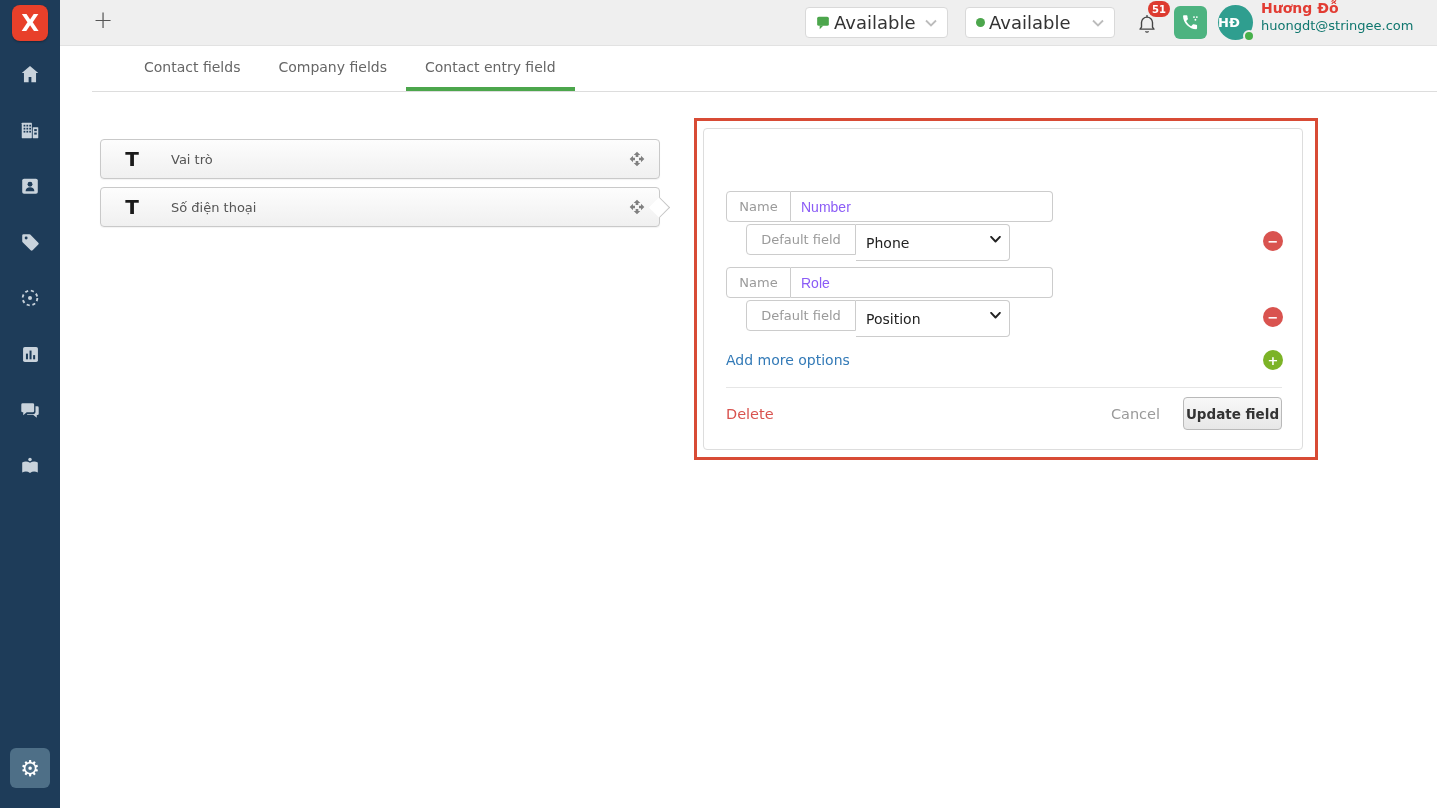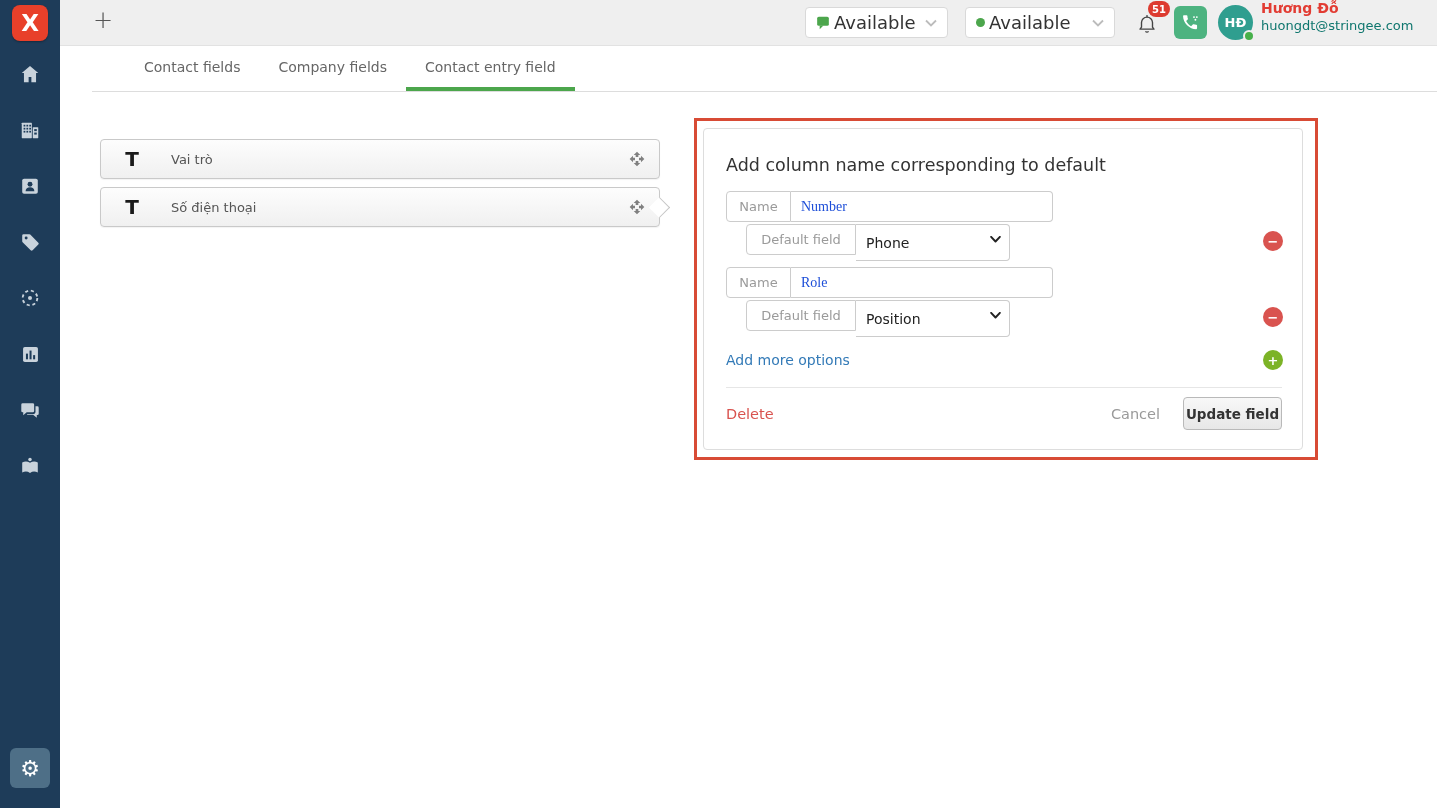--- a/index.html
+++ b/index.html
@@ -24,21 +24,21 @@
   .status-dd .lbl { font-size:18px; color:#333; flex:1; margin-left:4px; }
   .dd-agent { left:745px; width:143px; }
   .dd-call  { left:905px; width:150px; }
   .dot-icon { width:9px; height:9px; border-radius:50%; background:#4ca64c; }
   .bell-wrap { position:absolute; left:1070px; top:6px; width:34px; height:34px; display:flex; align-items:center; justify-content:center; cursor:pointer; }
   .badge { position:absolute; top:-5px; right:-6px; min-width:20px; height:16px; border-radius:10px; background:#dd3b30;
            color:#fff; font-size:10px; font-weight:bold; display:flex; align-items:center; justify-content:center; padding:0 4px; }
   .phone-btn { position:absolute; left:1114px; top:6px; width:33px; height:33px; background:#4db380; border-radius:6px;
                display:flex; align-items:center; justify-content:center; cursor:pointer; }
   .avatar { position:absolute; left:1158px; top:5px; width:35px; height:35px; border-radius:50%; background:#2f9e8f;
-            color:#fff; font-size:13px; font-weight:bold; display:flex; align-items:center; justify-content:center; cursor:pointer; }
+            color:#fff; font-size:13px; font-weight:bold; display:flex; align-items:center; cursor:pointer; }
   .avatar .status-dot { position:absolute; right:-2px; bottom:-2px; width:12px; height:12px; border-radius:50%;
             background:#46b04a; border:2px solid #efefef; }
   .user-info { position:absolute; left:1201px; top:0; line-height:1.25; cursor:pointer; }
   .user-name { font-size:14px; font-weight:bold; color:#e23c33; }
   .user-email { font-size:13px; color:#0f766e; }
 
   
   .content { position:absolute; left:60px; top:46px; width:1377px; height:762px; background:#fff;padding-left:32px; }
   .tabs-row { height:46px; border-bottom:1px solid #ddd; display:flex; padding-left:33px; }
   .tab { padding:0 19px; line-height:42px; font-size:14px; color:#666; border-bottom:4px solid transparent; cursor:pointer; white-space:nowrap; }
@@ -62,22 +62,22 @@
   .panel { position:absolute; left:643px; top:82px; width:600px; height:322px; background:#fff; border:1px solid #ddd; border-radius:4px; }
   .panel-title { position:absolute; left:22px; top:26px; font-size:17.5px; color:#333; }
   .igroup { position:absolute; display:flex; height:31px; }
   .g-name1 { left:22px; top:62px;  width:327px; }
   .g-def1  { left:42px; top:95px;  width:264px; }
   .g-name2 { left:22px; top:138px; width:327px; }
   .g-def2  { left:42px; top:171px; width:264px; }
   .addon { display:flex; align-items:center; justify-content:center; border:1px solid #ccc; border-radius:4px 0 0 4px;
            background:#fff; color:#9a9a9a; font-size:13px; padding:0 12px; white-space:nowrap; }
   .addon.w-name { width:65px; } .addon.w-def { width:110px; }
-  .igroup input { flex:1; border:1px solid #ccc; border-left:none; border-radius:0 4px 4px 0; font-size:14px; color:#1d4ed8;
-                  padding:0 10px; font-family:Liberation Serif, serif; outline:none; min-width:0; }
+  .igroup input { flex:1; border:1px solid #ccc; border-left:none; border-radius:0 4px 4px 0; font-size:14px; color:#8b5cf6;
+                  padding:0 10px; font-family:Liberation Sans, sans-serif; outline:none; min-width:0; }
   .sel-wrap { position:relative; flex:1; }
   .sel-wrap select { width:100%; height:37px; border:1px solid #ccc; border-left:none; border-radius:0 4px 4px 0;
                      font-size:14px; color:#222; padding:0 26px 0 10px; background:#fff; appearance:none;
                      -webkit-appearance:none; font-family:inherit; outline:none; }
   .sel-chev { position:absolute; right:9px; top:12px; pointer-events:none; }
   .circle { position:absolute; width:20px; height:20px; border-radius:50%; color:#fff; font-size:13px; font-weight:bold;
             display:flex; align-items:center; justify-content:center; line-height:1; cursor:pointer; }
   .c-minus { background:#d9534f; } .c-plus { background:#7cb326; }
   .c-m1 { left:559px; top:102px; } .c-m2 { left:559px; top:178px; } .c-p1 { left:559px; top:221px; }
   .add-more { position:absolute; left:22px; top:223px; font-size:14px; color:#337ab7; cursor:pointer; }
@@ -244,21 +244,20 @@
       <span class="fi-label">Số điện thoại</span>
       <span class="move-handle">
         <svg width="16" height="16" viewBox="0 0 24 24" fill="#808080">
             <path d="M10 9h4V6h3l-5-5-5 5h3v3zm-1 1H6V7l-5 5 5 5v-3h3v-4zm14 2-5-5v3h-3v4h3v3l5-5zm-9 3h-4v3H7l5 5 5-5h-3v-3z"></path>
           </svg>
       </span>
       <span class="sel-pointer"></span>
     </div>
 
     <section class="panel">
-      <div class="panel-title">Add column name corresponding to default</div>
 
       <div class="igroup g-name1">
         <span class="addon w-name">Name</span>
         <input type="text" value="Number" style="">
       </div>
       <div class="igroup g-def1">
         <span class="addon w-def">Default field</span>
         <span class="sel-wrap">
           <select>
             <option>Phone</option>

